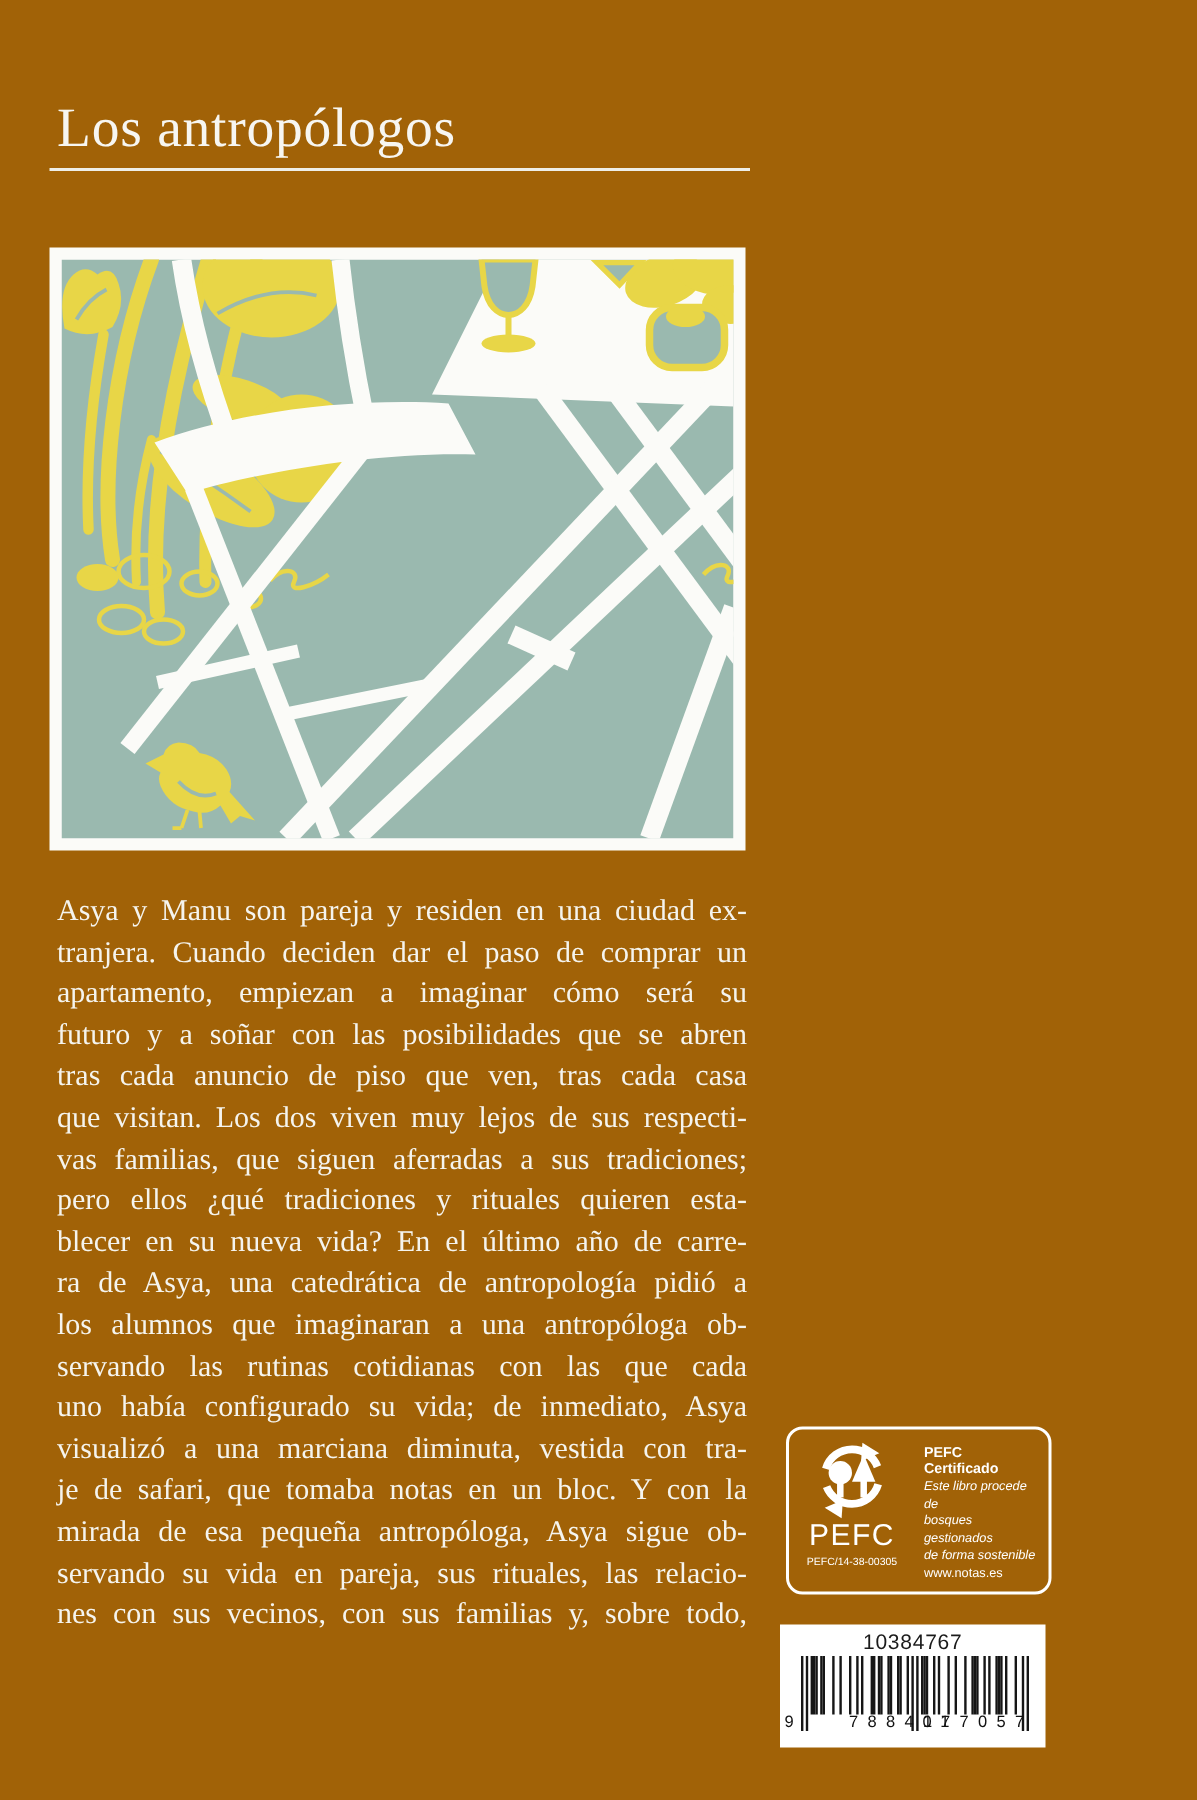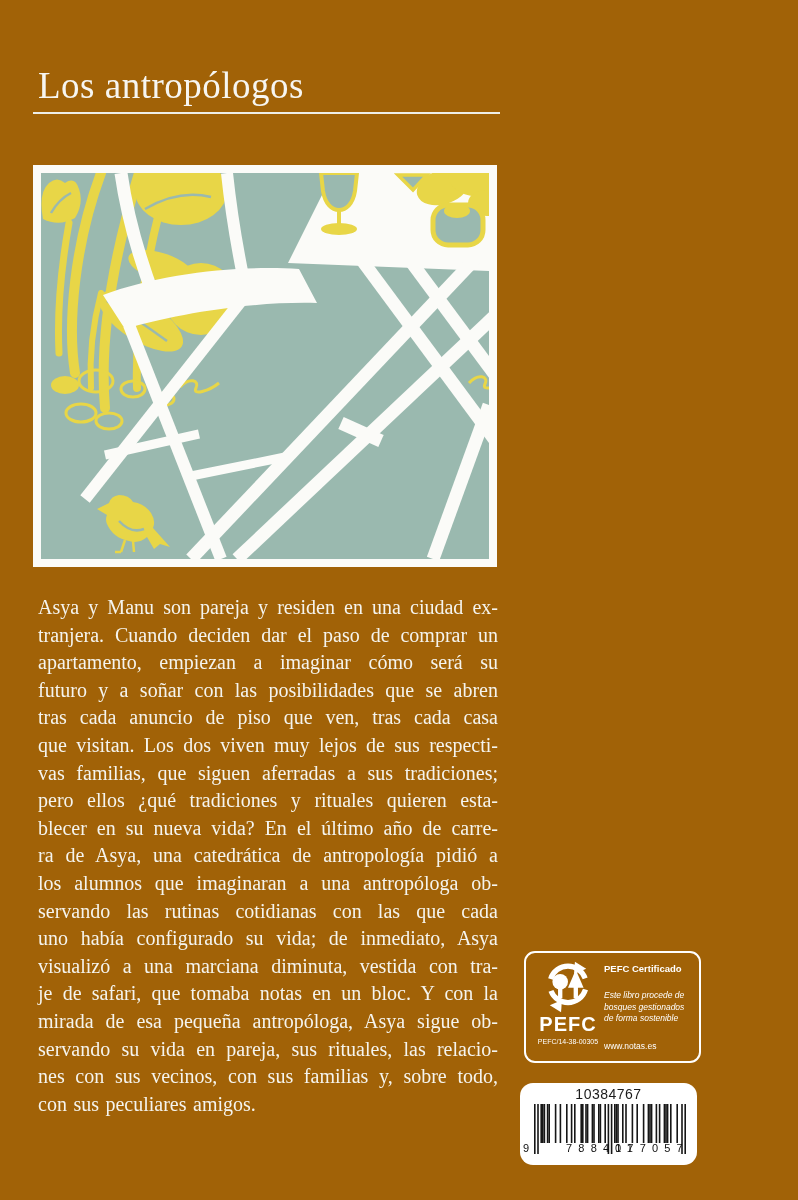--- a/index.html
+++ b/index.html
@@ -77,45 +77,45 @@
   }
   .pefc-left {
     width: 64px;
     display: flex;
     flex-direction: column;
     align-items: center;
   }
   .pefc-left svg { width: 52px; height: 52px; }
   .pefc-word {
     font-size: 20px;
-    font-weight: 700;
+    font-weight: 400;
     letter-spacing: 1px;
     line-height: 22px;
   }
   .pefc-certnum { font-size: 7px; margin-top: 3px; white-space: nowrap; }
   .pefc-right {
     flex: 1;
-    margin-left: 4px;
+    margin-left: 16px;
     display: flex;
     flex-direction: column;
     justify-content: space-between;
     padding: 2px 0 3px 0;
   }
   .pefc-title { font-size: 9.5px; font-weight: 700; }
   .pefc-desc { font-size: 8.5px; line-height: 11.5px; white-space: pre-line; font-style: italic; }
   .pefc-site { font-size: 8.5px; }
   
   .barcode {
     position: absolute;
     left: 520px;
     top: 1083px;
     width: 177px;
     height: 82px;
     background: #ffffff;
-    border-radius: 13px;
+    border-radius: 0;
     font-family: "Liberation Sans", sans-serif;
     color: #1b1b1b;
   }
   .barcode-number {
     position: absolute;
     top: 3px;
     left: 0;
     width: 100%;
     text-align: center;
     font-size: 14px;
@@ -249,21 +249,20 @@
 blecer en su nueva vida? En el último año de carre-
 ra de Asya, una catedrática de antropología pidió a
 los alumnos que imaginaran a una antropóloga ob-
 servando las rutinas cotidianas con las que cada
 uno había configurado su vida; de inmediato, Asya
 visualizó a una marciana diminuta, vestida con tra-
 je de safari, que tomaba notas en un bloc. Y con la
 mirada de esa pequeña antropóloga, Asya sigue ob-
 servando su vida en pareja, sus rituales, las relacio-
 nes con sus vecinos, con sus familias y, sobre todo,</div>
-    <div class="synopsis-last">con sus peculiares amigos.</div>
   </div>
 
   <div class="pefc">
     <div class="pefc-left">
       <svg viewBox="0 0 60 60">
         <circle cx="30" cy="27" r="21" fill="none" stroke="#ffffff" stroke-width="6" stroke-dasharray="52 14" stroke-dashoffset="-6"></circle>
         <polygon points="38,1 51,9 37,15" fill="#ffffff"></polygon>
         <polygon points="22,59 9,51 23,45" fill="#ffffff"></polygon>
         <circle cx="21" cy="24" r="9" fill="#ffffff"></circle>
         <rect x="18.5" y="31" width="5" height="12" fill="#ffffff"></rect>

